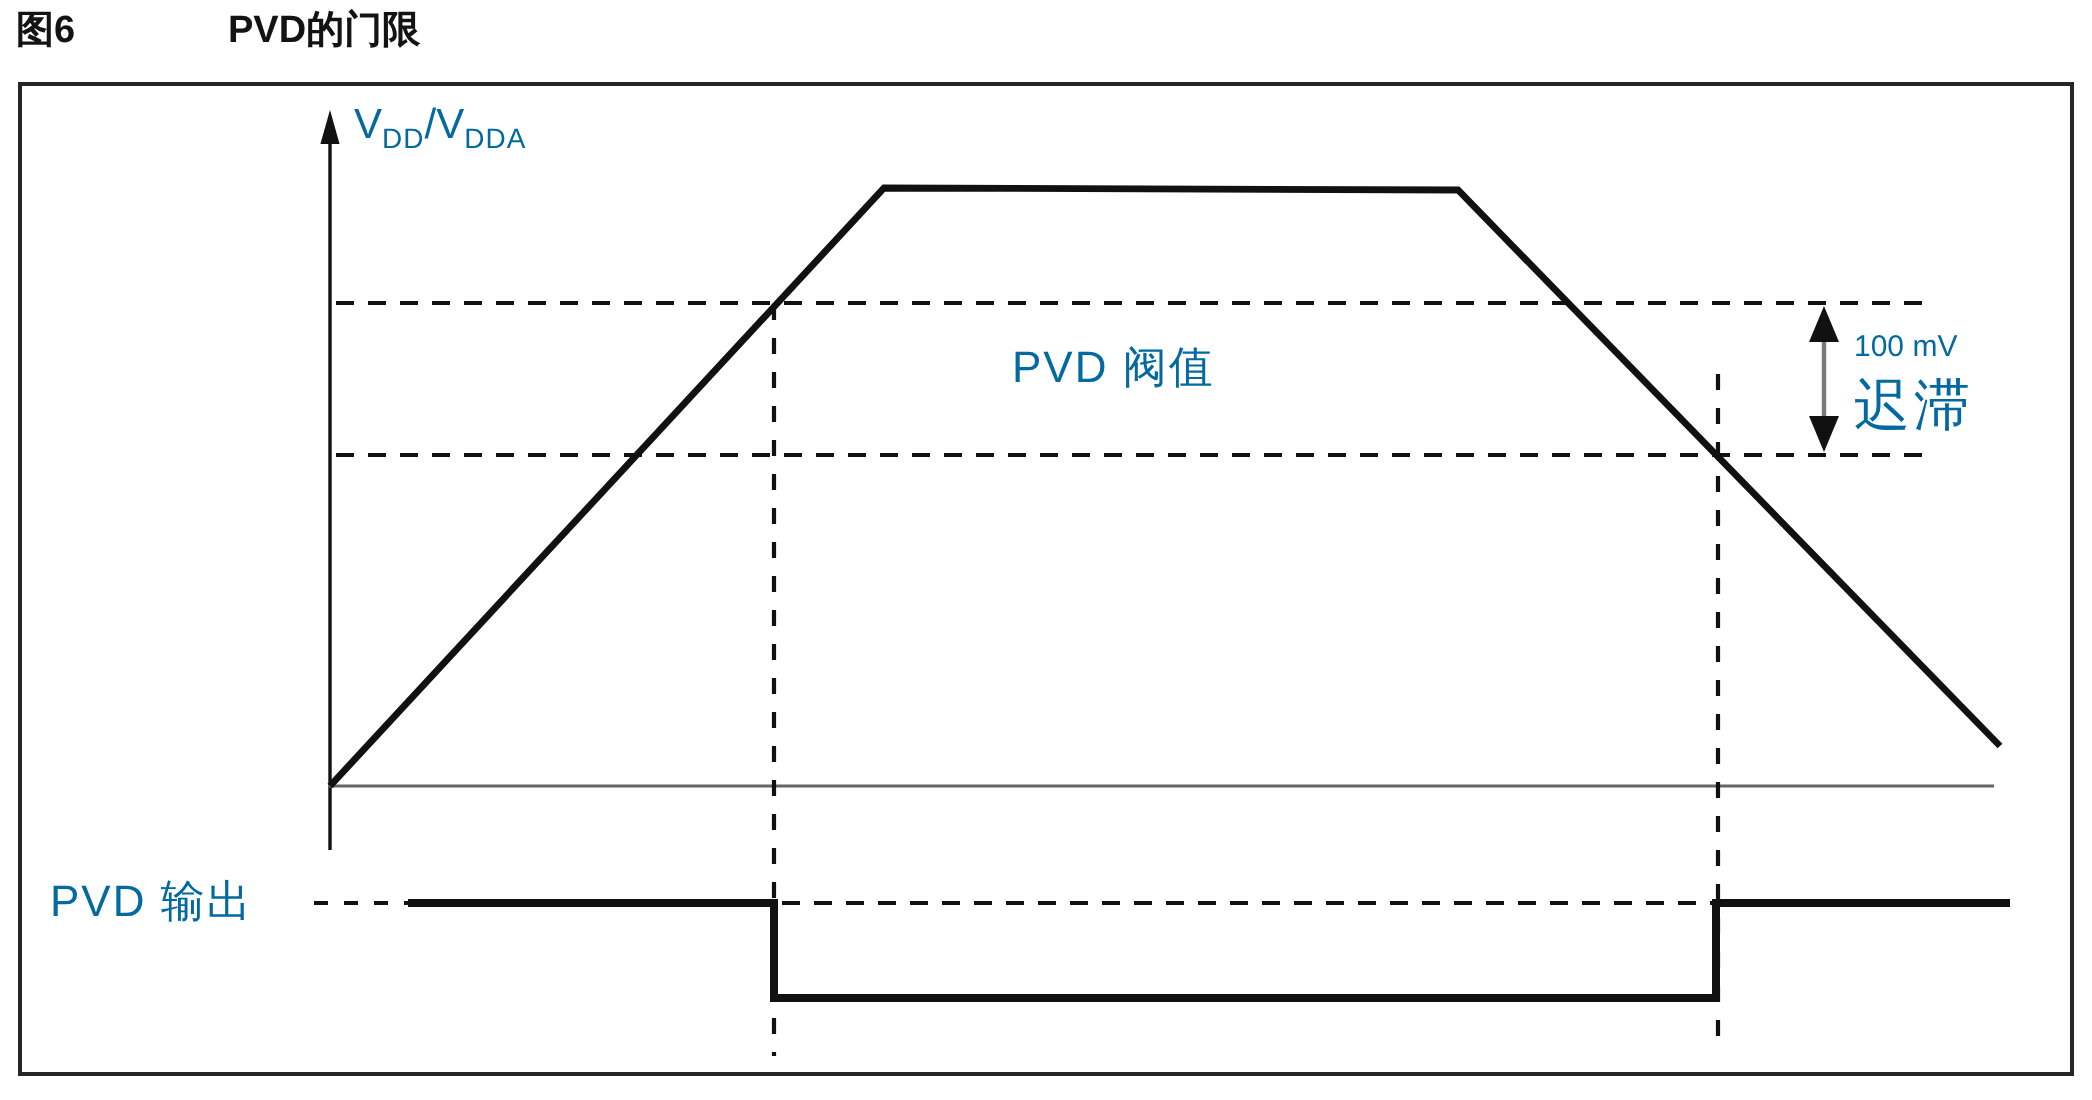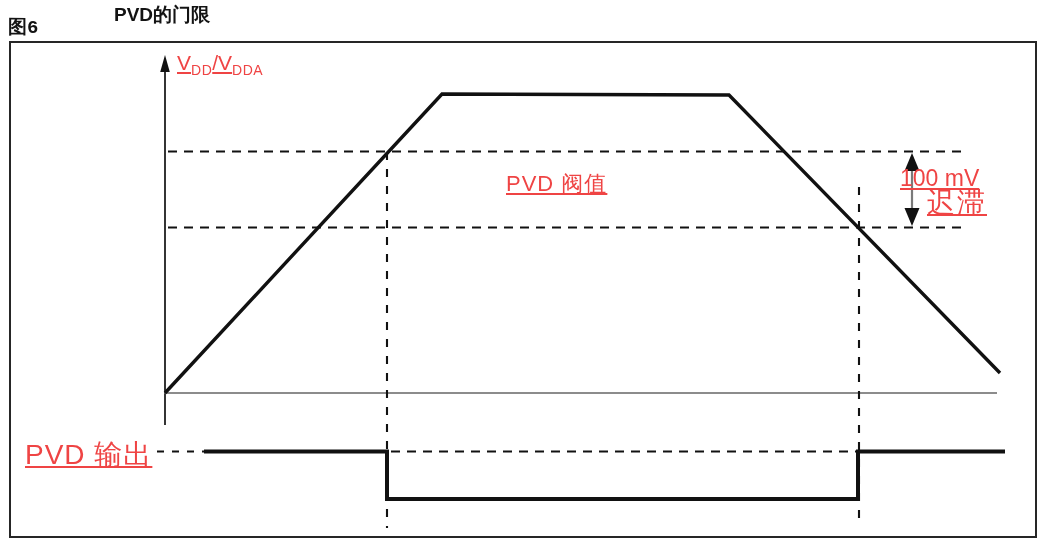--- a/index.html
+++ b/index.html
@@ -16,21 +16,21 @@
   .caption {
     position: absolute;
     top: 2px;
     left: 0;
     height: 26px;
     font-size: 19px;
     font-weight: bold;
     color: #131313;
     white-space: nowrap;
   }
-  .caption .fig-num { position: absolute; left: 8px; top: 12px; font-family: Liberation Mono, monospace; }
+  .caption .fig-num { position: absolute; left: 8px; top: 0; }
   .caption .fig-ttl { position: absolute; left: 114px; top: 0; }
 
   .frame {
     position: absolute;
     left: 9px;
     top: 41px;
     width: 1024px;
     height: 493px;
     border: 2px solid #262626;
     background: #ffffff;
@@ -39,27 +39,27 @@
 
   svg.overlay {
     position: absolute;
     left: 0;
     top: 0;
     width: 1046px;
     height: 550px;
     pointer-events: none;
   }
 
-  .lbl { position: absolute; white-space: nowrap; color: #ef4444; text-decoration: underline; }
+  .lbl { position: absolute; white-space: nowrap; color: #0369a1; }
   .axis-label { left: 177px; top: 51px; font-size: 21px; }
   .axis-label .sub { font-size: 14px; vertical-align: -5px; letter-spacing: 0.5px; }
   .threshold-label { left: 506px; top: 169px; font-size: 22px; letter-spacing: 1px; }
-  .hyst-value { left: 900px; top: 165px; font-size: 23px; }
+  .hyst-value { left: 927px; top: 165px; font-size: 15px; }
   .hyst-word  { left: 927px; top: 184px; font-size: 28px; letter-spacing: 2px; }
-  .output-label { left: 25px; top: 436px; font-size: 28px; letter-spacing: 1px; }
+  .output-label { left: 25px; top: 436px; font-size: 22px; letter-spacing: 1px; }
 </style>
 </head>
 <body>
 
 <div class="caption">
   <span class="fig-num">图6</span>
   <span class="fig-ttl">PVD的门限</span>
 </div>
 
 <div class="frame"></div>

